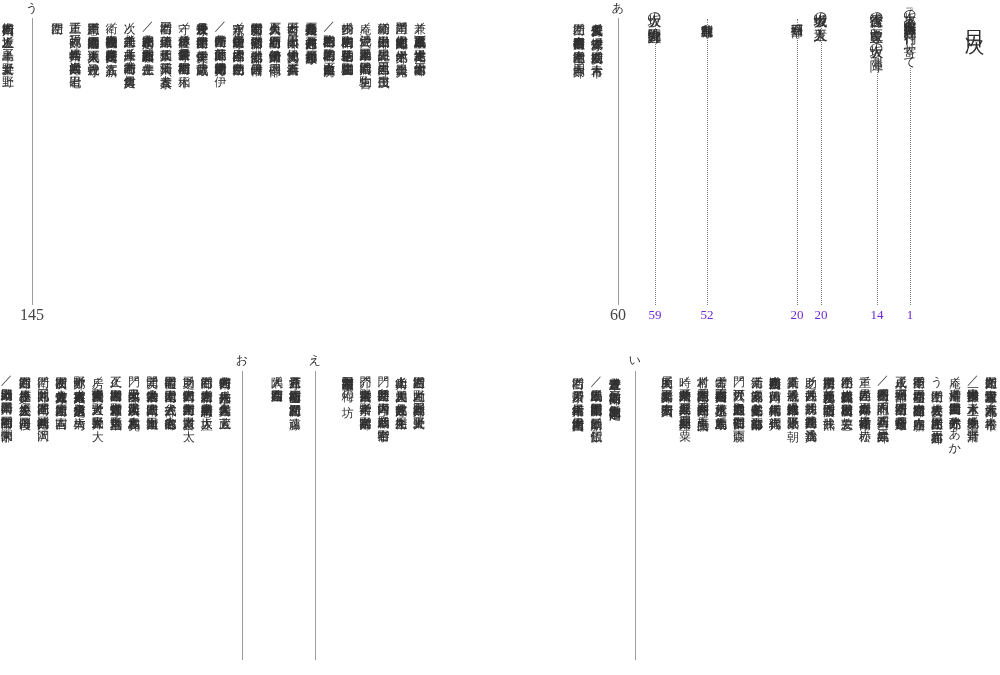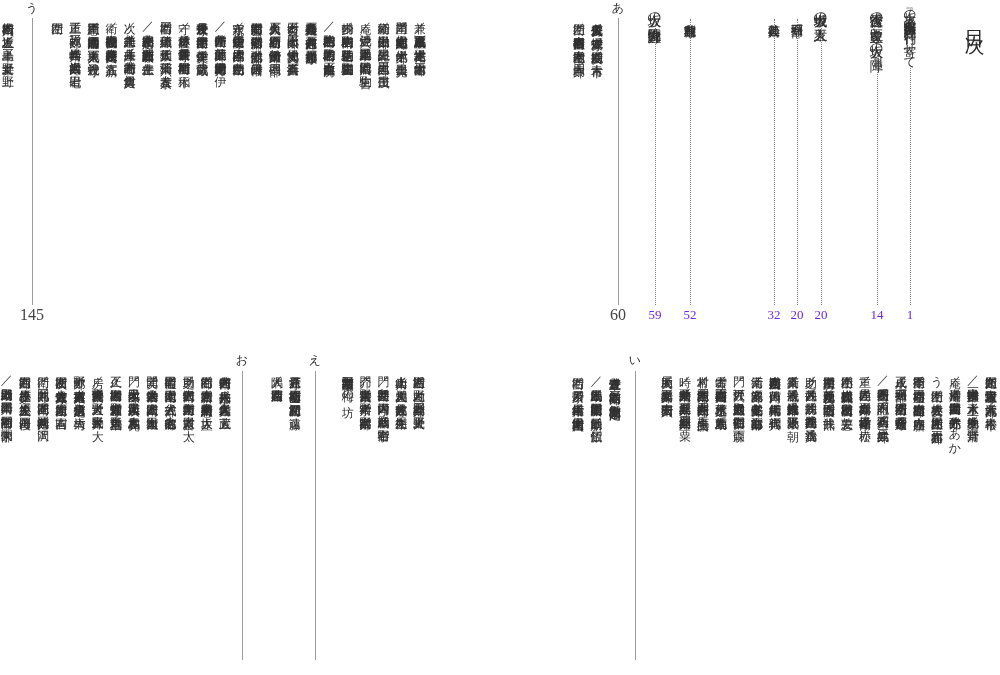--- a/index.html
+++ b/index.html
@@ -92,31 +92,24 @@
   </div>
 
   <div class="toc-entry" style="left:235px">
     <div class="toc-col" style="top:15px">
       <span class="toc-label">明石掃部頭</span>
       <span class="leader"></span>
     </div>
     <div class="toc-page">20</div>
   </div>
 
-  <div class="toc-entry" style="left:212px">
-    <div class="toc-col" style="top:15px">
-      <span class="toc-label">後藤又兵衛</span>
-      <span class="leader"></span>
-    </div>
-    <div class="toc-page">32</div>
-  </div>
-
-
-
-  <div class="toc-entry" style="left:128px">
+
+
+
+  <div class="toc-entry" style="left:145px">
     <div class="toc-col" style="top:15px">
       <span class="toc-label">毛利豊前守吉政</span>
       <span class="leader"></span>
     </div>
     <div class="toc-page">52</div>
   </div>
 
   <div class="toc-entry" style="left:93px">
     <div class="toc-col" style="top:3px">
       <span class="toc-label lg">大坂の陣豊臣方人物</span>

